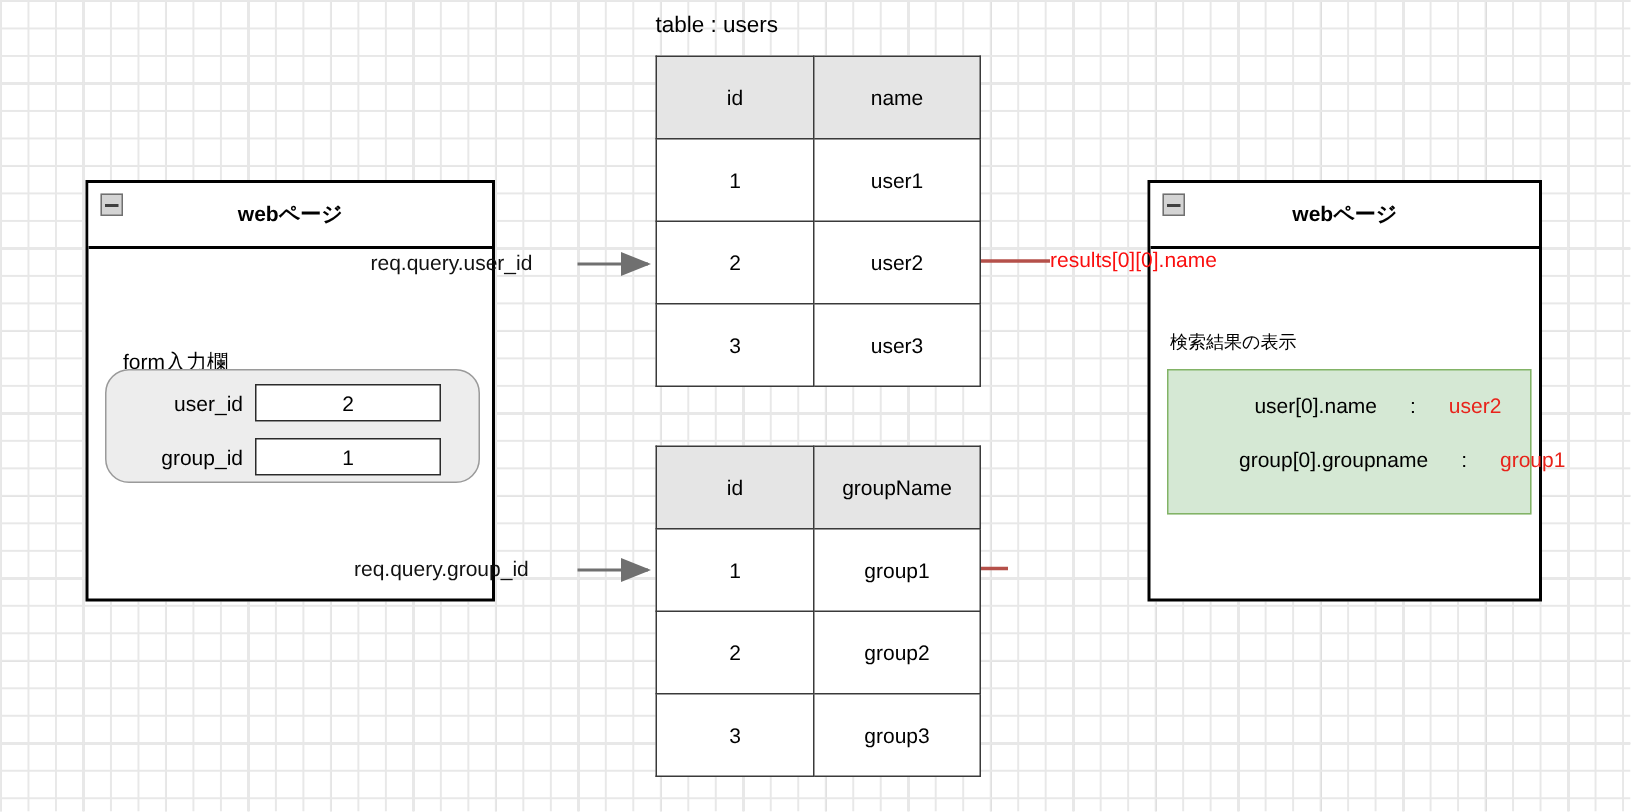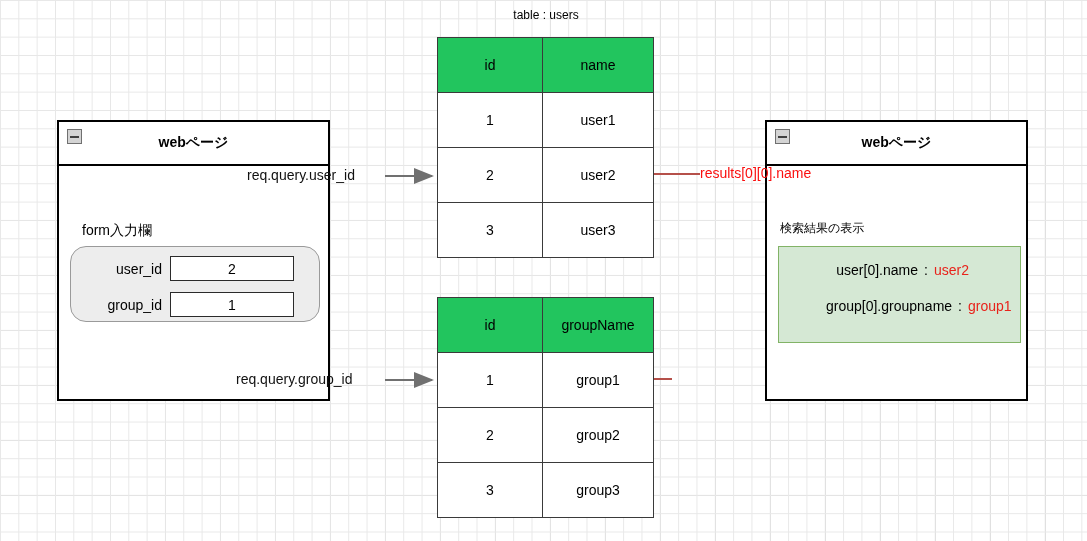--- a/index.html
+++ b/index.html
@@ -69,51 +69,52 @@
     left: 2px;
     top: 6px;
     width: 9px;
     height: 2px;
     background: #404040;
   }
   .panel-body { position: absolute; left: 0; top: 32px; right: 0; bottom: 0; }
 
   
   .tbl-caption {
-    font-size: 12px;
-    color: #000000;
-    text-align: center;
+    font-size: 15px;
+    color: #000000;
+    text-align: left;
     white-space: nowrap;
   }
   .tbl {
     border-collapse: collapse;
     table-layout: fixed;
     background: #ffffff;
   }
   .tbl td, .tbl th {
     border: 1.6px solid #3a3a3a;
     font-size: 14px;
     font-weight: normal;
     color: #000000;
     text-align: center;
     padding: 0;
     height: 54px;
   }
   .tbl th {
-    background: #22c55e;
+    background: #e5e5e5;
     border-color: #3a3a3a;
   }
   .col-id { width: 104px; }
   .col-nm { width: 110px; }
 
   
   .form-label {
     font-size: 14px;
     color: #000000;
     white-space: nowrap;
+    margin-top: 11px;
   }
   .form-box {
     border: 1.5px solid #9a9a9a;
     border-radius: 16px;
     background: #ededed;
     box-sizing: border-box;
   }
   .form-row {
     position: absolute;
     display: flex;
@@ -146,20 +147,21 @@
     border: 1.4px solid #82b366;
     background: #d5e8d4;
     box-sizing: border-box;
   }
   .res-row {
     position: absolute;
     display: flex;
     align-items: center;
     font-size: 14px;
     white-space: nowrap;
+    gap: 16px;
   }
   .res-key { color: #000000; text-align: right; }
   .res-colon { color: #000000; margin: 0 6px; }
   .res-val { color: #e8231b; }
 
   
   .lbl {
     font-size: 14px;
     white-space: nowrap;
     background: transparent;

